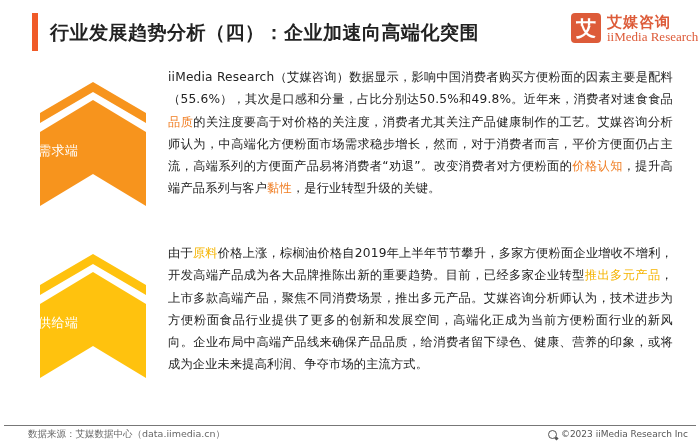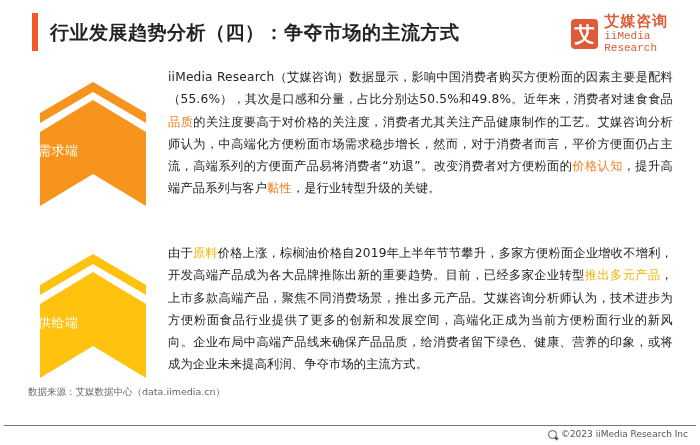--- a/index.html
+++ b/index.html
@@ -60,22 +60,22 @@
       flex-direction: column;
     }
     .logo-cn {
       font-size: 15px;
       font-weight: bold;
       color: #dd5b39;
       letter-spacing: 1px;
       line-height: 17px;
     }
     .logo-en {
-      font-family: Liberation Mono, monospace;
-      font-size: 11px;
+      font-family: Liberation Serif, serif;
+      font-size: 13px;
       color: #dd5b39;
       line-height: 12px;
     }
     .chevron {
       position: absolute;
       left: 38px;
       width: 110px;
       height: 128px;
     }
     .chevron svg {
@@ -107,21 +107,21 @@
       letter-spacing: 0.2px;
     }
     .section-text.demand { top: 66px; }
     .section-text.supply { top: 242px; }
     .hl-orange { color: #f07d22; }
     .hl-yellow { color: #f5b400; }
 
     .source {
       position: absolute;
       left: 28px;
-      top: 386px;
+      top: 428px;
       font-size: 9.5px;
       color: #666;
       white-space: nowrap;
     }
     .divider {
       position: absolute;
       left: 4px;
       right: 4px;
       top: 425px;
       height: 1px;
@@ -157,21 +157,21 @@
       background: #555;
       transform: rotate(45deg);
     }
     .footer .copy {
     }
   </style>
 </head>
 <body>
 
 <div class="title-bar"></div>
-<div class="page-title">行业发展趋势分析（四）：争夺市场的主流方式</div>
+<div class="page-title">行业发展趋势分析（四）：企业加速向高端化突围</div>
 
 <div class="logo">
   <div class="logo-mark">艾</div>
   <div class="logo-text">
     <span class="logo-cn">艾媒咨询</span>
     <span class="logo-en">iiMedia Research</span>
   </div>
 </div>
 
 <div class="chevron demand">

